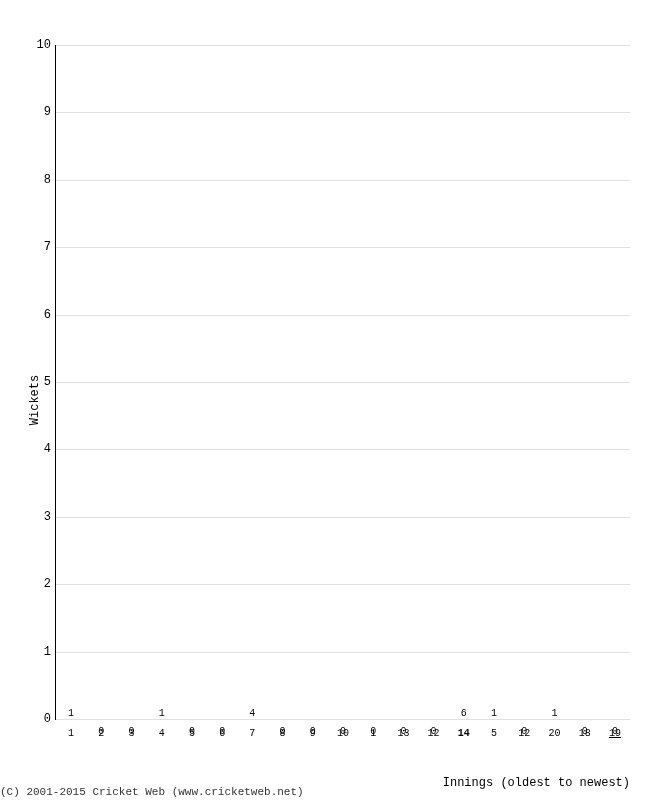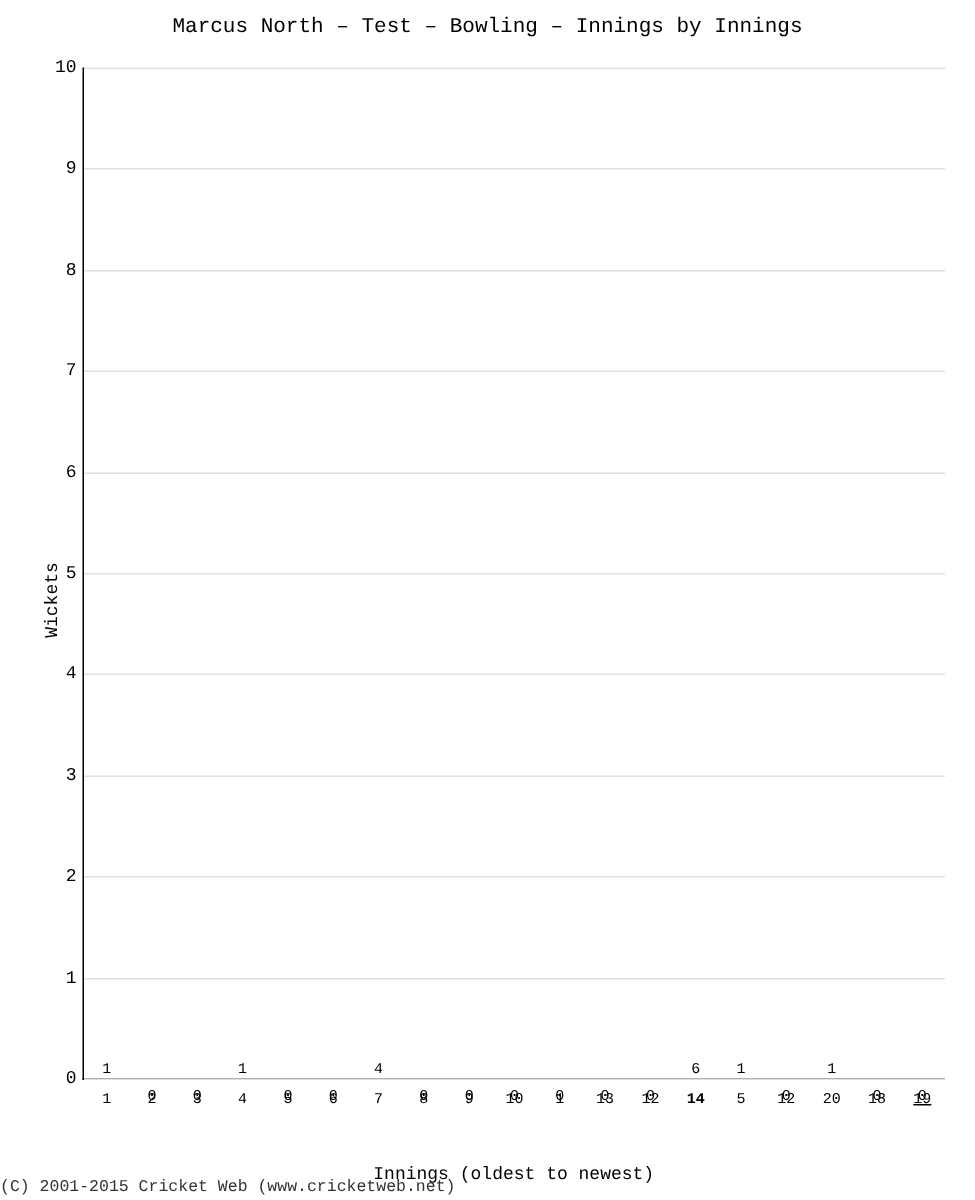--- a/index.html
+++ b/index.html
@@ -42,21 +42,21 @@
       transform: translateY(-50%) rotate(-90deg);
       font-size: 12px;
       font-family: 'Courier New', Courier, monospace;
       white-space: nowrap;
     }
     .x-axis-label {
       position: absolute;
       bottom: 10px;
       left: 55px;
       right: 20px;
-      text-align: center;
+      text-align: right;
       font-size: 12px;
       font-family: 'Courier New', Courier, monospace;
     }
     .copyright {
       position: absolute;
       bottom: 2px;
       left: 0;
       right: 0;
       text-align: left;
       font-size: 11px;
@@ -101,21 +101,20 @@
       bottom: -20px;
       font-size: 10px;
       font-family: 'Courier New', Courier, monospace;
       transform: translateX(-50%);
     }
   </style>
 </head>
 <body>
 
 <div class="chart-container">
-  <div class="chart-title">Marcus North – Test – Bowling – Innings by Innings</div>
   <div class="y-axis-label">Wickets</div>
   <div class="chart-area" id="chartArea">
 
   <div class="gridline" style="top: 100%;"></div>
       <div class="y-tick-label" style="bottom: 0%;">0</div>
       <div class="gridline" style="top: 90%;"></div>
       <div class="y-tick-label" style="bottom: 10%;">1</div>
       <div class="gridline" style="top: 80%;"></div>
       <div class="y-tick-label" style="bottom: 20%;">2</div>
       <div class="gridline" style="top: 70%;"></div>

